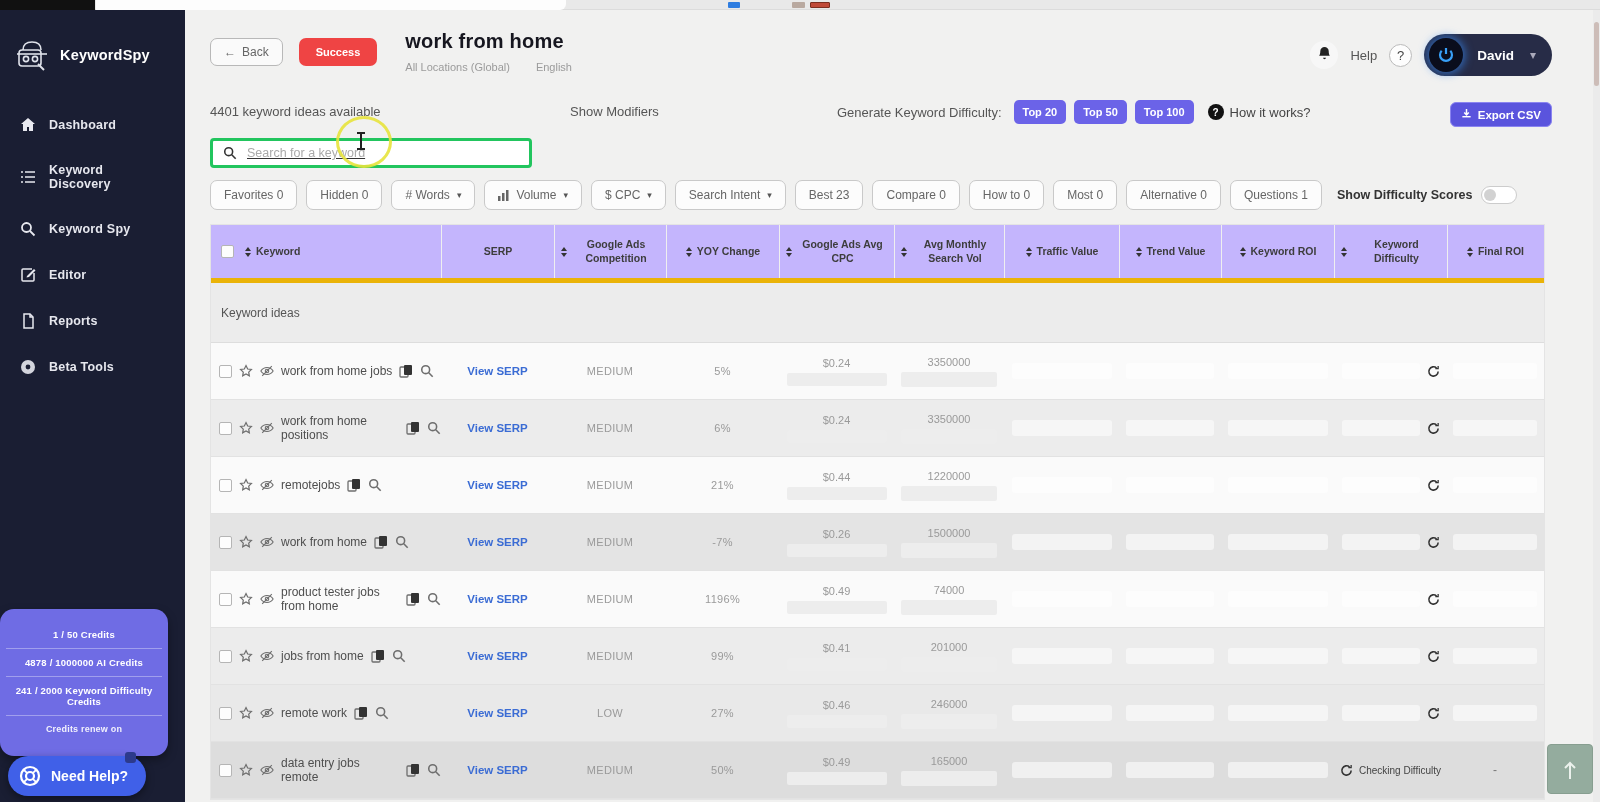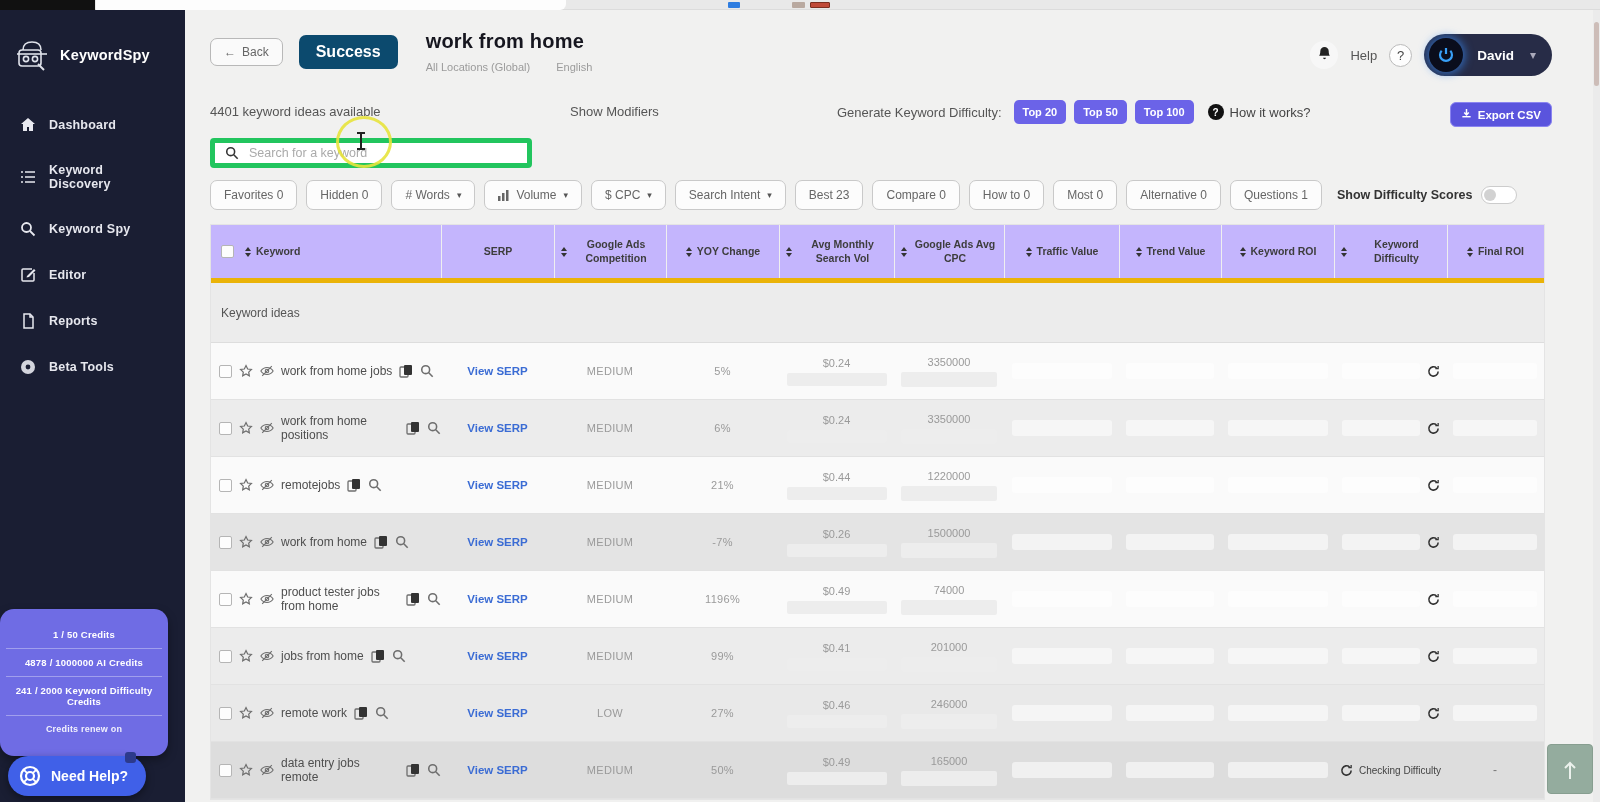--- a/index.html
+++ b/index.html
@@ -32,21 +32,21 @@
   .need-help { position:absolute; left:8px; bottom:6px; display:flex; align-items:center; gap:9px; background:#4060e8; border:none; border-radius:22px; padding:8px 18px 8px 10px; color:#fff; font-weight:bold; font-size:14px; cursor:pointer; box-shadow:0 3px 8px rgba(0,0,0,.4); font-family:inherit; }
   .need-help .nh-icon { width:24px; height:24px; color:#fff; display:inline-flex; }
   .need-help .nh-badge { position:absolute; right:10px; top:-4px; width:11px; height:11px; background:#2c3a8c; border-radius:3px; }
 
   
   #main { position:absolute; left:185px; top:10px; width:1415px; height:792px; }
 
   .header-bar { display:flex; align-items:flex-start; justify-content:space-between; padding:20px 48px 0 25px; }
   .hb-left { display:flex; align-items:center; }
   .back-btn { display:flex; align-items:center; gap:6px; border:1px solid #b8b8b8; background:#fafafa; border-radius:7px; padding:6px 13px; font-size:12px; color:#666; cursor:pointer; font-family:inherit; }
-  .success-badge { margin-left:16px; background:#0c4a6e; color:#fff; border-radius:7px; padding:8px 17px; font-weight:bold; font-size:16px; }
+  .success-badge { margin-left:16px; background:#ef4444; color:#fff; border-radius:7px; padding:8px 17px; font-weight:bold; font-size:11px; }
   .title-block { margin-left:28px; }
   .page-title { font-size:20px; font-weight:bold; color:#16161f; letter-spacing:.2px; }
   .sub-row { display:flex; gap:26px; margin-top:8px; font-size:11px; color:#9b9b9b; }
   .hb-right { display:flex; align-items:center; gap:12px; margin-top:4px; }
   .bell-wrap { width:28px; height:28px; border-radius:50%; background:#f7f7f7; display:flex; align-items:center; justify-content:center; color:#222; cursor:pointer; }
   .bell-wrap svg { width:15px; height:15px; }
   .help-text { font-size:13px; color:#555; }
   .q-circle { width:23px; height:23px; border-radius:50%; border:1px solid #bbb; background:#fdfdfd; display:flex; align-items:center; justify-content:center; font-size:13px; color:#444; cursor:pointer; }
   .user-pill { display:flex; align-items:center; gap:14px; background:#272c47; border-radius:24px; padding:4px 16px 4px 5px; cursor:pointer; }
   .power-circle { width:34px; height:34px; border-radius:50%; background:#0a0d1c; display:flex; align-items:center; justify-content:center; color:#38a0f8; box-shadow:0 0 8px 2px rgba(56,140,248,.65); }
@@ -60,21 +60,21 @@
   .gen-cluster { position:absolute; left:652px; top:0; display:flex; align-items:center; gap:8px; }
   .gen-label { font-size:13px; color:#555; margin-right:4px; }
   .top-btn { background:#6b63e8; color:#fff; border:none; border-radius:5px; padding:6px 9px; font-size:11px; font-weight:bold; cursor:pointer; font-family:inherit; }
   .hiw { display:flex; align-items:center; gap:6px; margin-left:6px; cursor:pointer; }
   .hiw-q { width:16px; height:16px; border-radius:50%; background:#111; color:#fff; font-size:10px; display:flex; align-items:center; justify-content:center; font-weight:bold; }
   .hiw-label { font-size:13px; color:#444; }
   .export-btn { position:absolute; right:48px; top:2px; display:flex; align-items:center; gap:6px; background:#5a54dd; color:#fff; border:1px solid #8a84f0; border-radius:6px; padding:5px 10px; font-size:11.5px; font-weight:bold; cursor:pointer; font-family:inherit; }
   .export-btn svg { width:11px; height:11px; }
 
   .search-row { margin:6px 0 0 25px; }
-  .search-box { display:flex; align-items:center; gap:10px; width:322px; height:30px; background:#fff; border:5px solid #22c55e; border-radius:4px; padding:0 10px; }
+  .search-box { display:flex; align-items:center; gap:10px; width:322px; height:30px; background:#fff; border:3px solid #22c55e; border-radius:4px; padding:0 10px;text-decoration:underline; }
   .search-box svg { width:14px; height:14px; color:#333; flex:none; }
   .search-input { border:none; outline:none; flex:1; font-size:12.5px; color:#444; background:transparent; font-family:inherit; }
   .search-input::placeholder { color:#aaa; }
 
   .chips-row { display:flex; align-items:center; gap:9px; margin:12px 0 0 25px; }
   .chip { display:flex; align-items:center; gap:7px; background:#fcfcfc; border:1px solid #c9c9c9; border-radius:7px; padding:7px 13px; font-size:12px; color:#666; cursor:pointer; font-family:inherit; white-space:nowrap; }
   .chip .caret { font-size:9px; color:#555; }
   .chip .chip-icon { display:inline-flex; } .chip .chip-icon svg { width:11px; height:11px; }
   .toggle-label { font-size:12.5px; color:#333; font-weight:bold; margin-left:6px; white-space:nowrap; }
   .toggle { width:36px; height:18px; border-radius:10px; background:#fff; border:1px solid #ccc; position:relative; cursor:pointer; flex:none; }
@@ -390,28 +390,28 @@
             <i class="up"></i>
             <i class="dn"></i>
           </span>
           <span>YOY Change</span>
         </div>
         <div class="hcell">
           <span class="sort">
             <i class="up"></i>
             <i class="dn"></i>
           </span>
-          <span>Avg Monthly Search Vol</span>
+          <span>Google Ads Avg CPC</span>
         </div>
         <div class="hcell">
           <span class="sort">
             <i class="up"></i>
             <i class="dn"></i>
           </span>
-          <span>Google Ads Avg CPC</span>
+          <span>Avg Monthly Search Vol</span>
         </div>
         <div class="hcell">
           <span class="sort">
             <i class="up"></i>
             <i class="dn"></i>
           </span>
           <span>Traffic Value</span>
         </div>
         <div class="hcell">
           <span class="sort">

